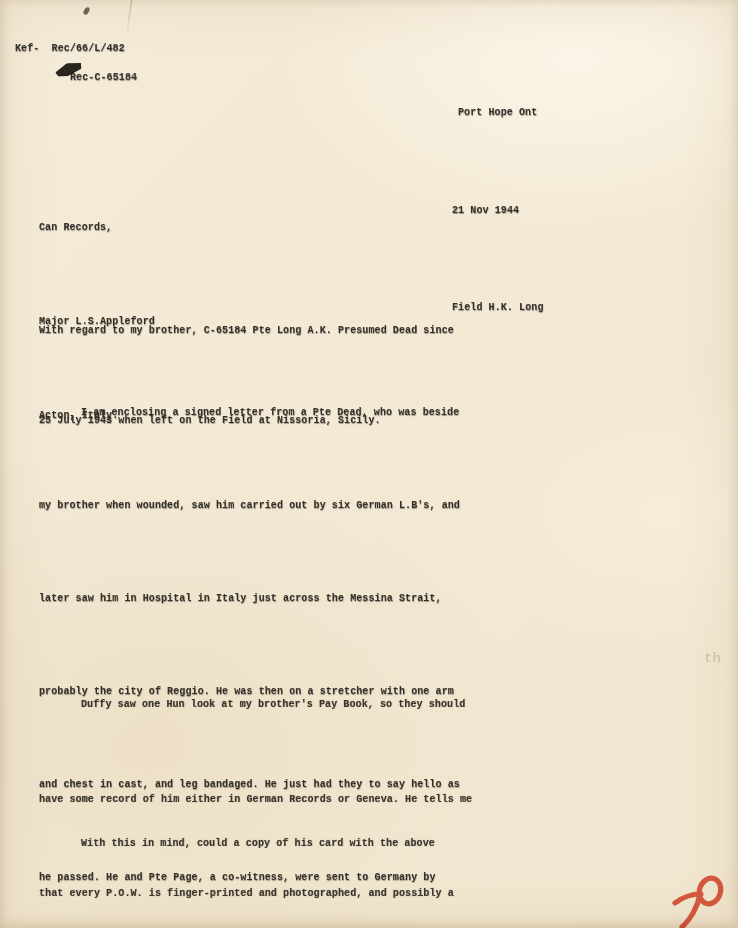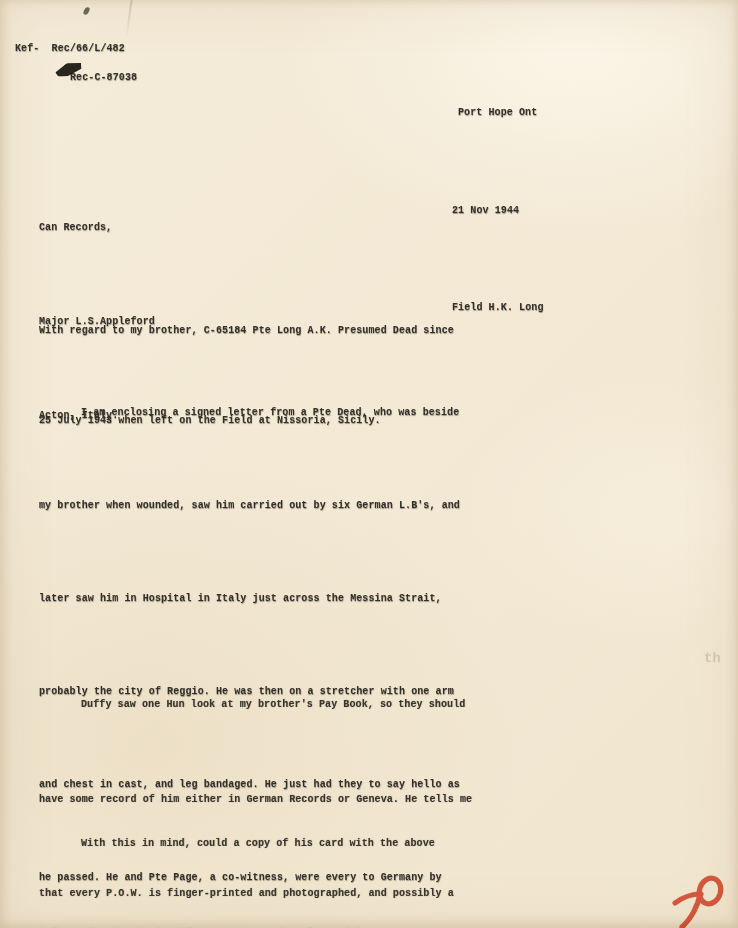--- a/index.html
+++ b/index.html
@@ -70,21 +70,21 @@
 </style>
 </head>
 <body>
 
 <div class="page">
 
   <div class="crease"></div>
   <div class="speck"></div>
 
   <div class="t ref1">Kef-  Rec/66/L/482</div>
-  <div class="t ref2">Rec-C-87038</div>
+  <div class="t ref2">Rec-C-65184</div>
   <div class="smudge"></div>
 
   <div class="t blk sender">
     <div class="pad1">Port Hope Ont</div>
     <div>21 Nov 1944</div>
     <div>Field H.K. Long</div>
   </div>
 
   <div class="t blk recipient">
     <div>Can Records,</div>
@@ -96,21 +96,21 @@
     <div>With regard to my brother, C-65184 Pte Long A.K. Presumed Dead since</div>
     <div>25 July 1943 when left on the Field at Nissoria, Sicily.</div>
   </div>
 
   <div class="t blk para p1">
     <div class="first">I am enclosing a signed letter from a Pte Dead, who was beside</div>
     <div>my brother when wounded, saw him carried out by six German L.B's, and</div>
     <div>later saw him in Hospital in Italy just across the Messina Strait,</div>
     <div>probably the city of Reggio. He was then on a stretcher with one arm</div>
     <div>and chest in cast, and leg bandaged. He just had they to say hello as</div>
-    <div>he passed. He and Pte Page, a co-witness, were every to Germany by</div>
+    <div>he passed. He and Pte Page, a co-witness, were sent to Germany by</div>
     
     
     
   </div>
 
   <div class="t blk para p2 faded">
     <div class="first">Duffy saw one Hun look at my brother's Pay Book, so they should</div>
     <div>have some record of him either in German Records or Geneva. He tells me</div>
     <div>that every P.O.W. is finger-printed and photographed, and possibly a</div>
     

